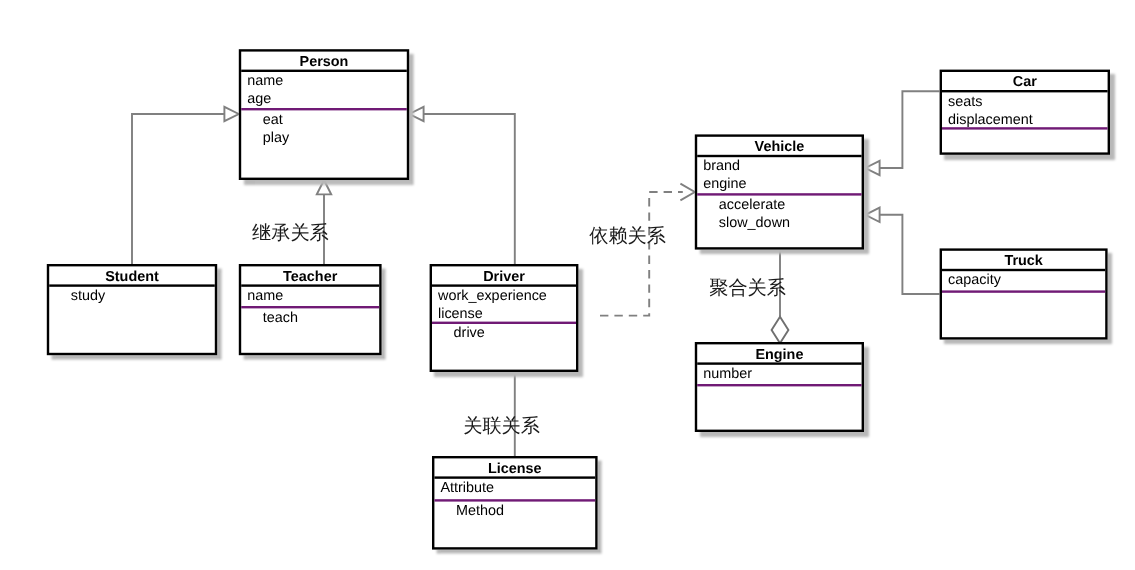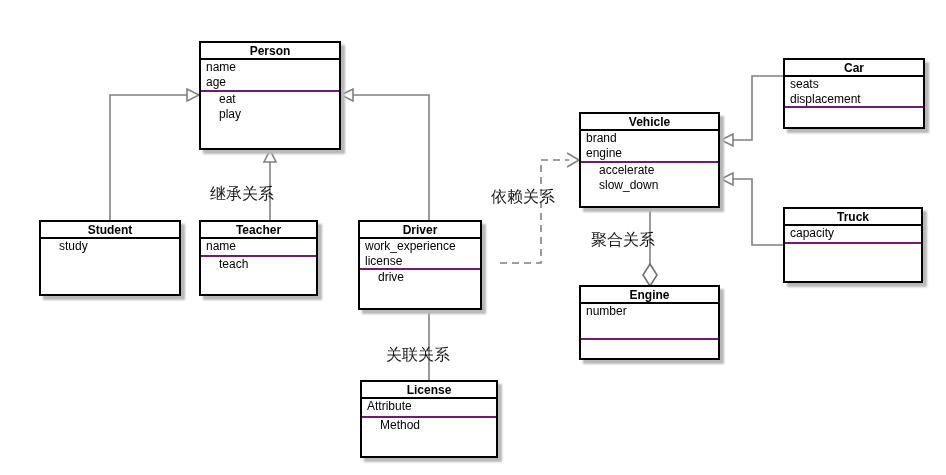--- a/index.html
+++ b/index.html
@@ -121,21 +121,21 @@
   <div class="uml-class" style="left:783px;top:207px;width:140px;height:76px">
     <div class="uml-title">Truck</div>
     <div class="uml-attrs" style="height:18px">
       <div class="uml-line">capacity</div>
     </div>
     <div class="uml-methods"></div>
   </div>
 
   <div class="uml-class" style="left:579px;top:285px;width:141px;height:75px">
     <div class="uml-title">Engine</div>
-    <div class="uml-attrs" style="height:36px">
+    <div class="uml-attrs" style="height:18px">
       <div class="uml-line">number</div>
     </div>
     <div class="uml-methods"></div>
   </div>
 
   <div class="uml-class" style="left:360px;top:380px;width:138px;height:78px">
     <div class="uml-title">License</div>
     <div class="uml-attrs" style="height:19px">
       <div class="uml-line">Attribute</div>
     </div>

